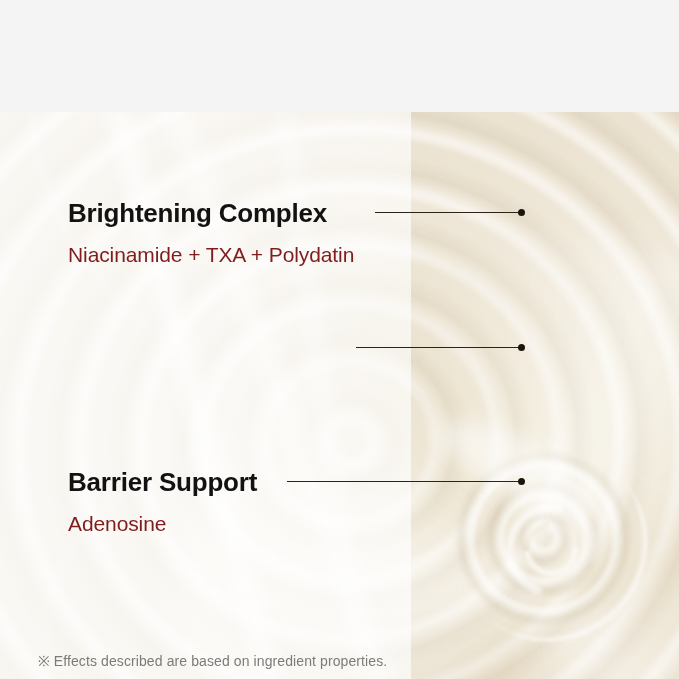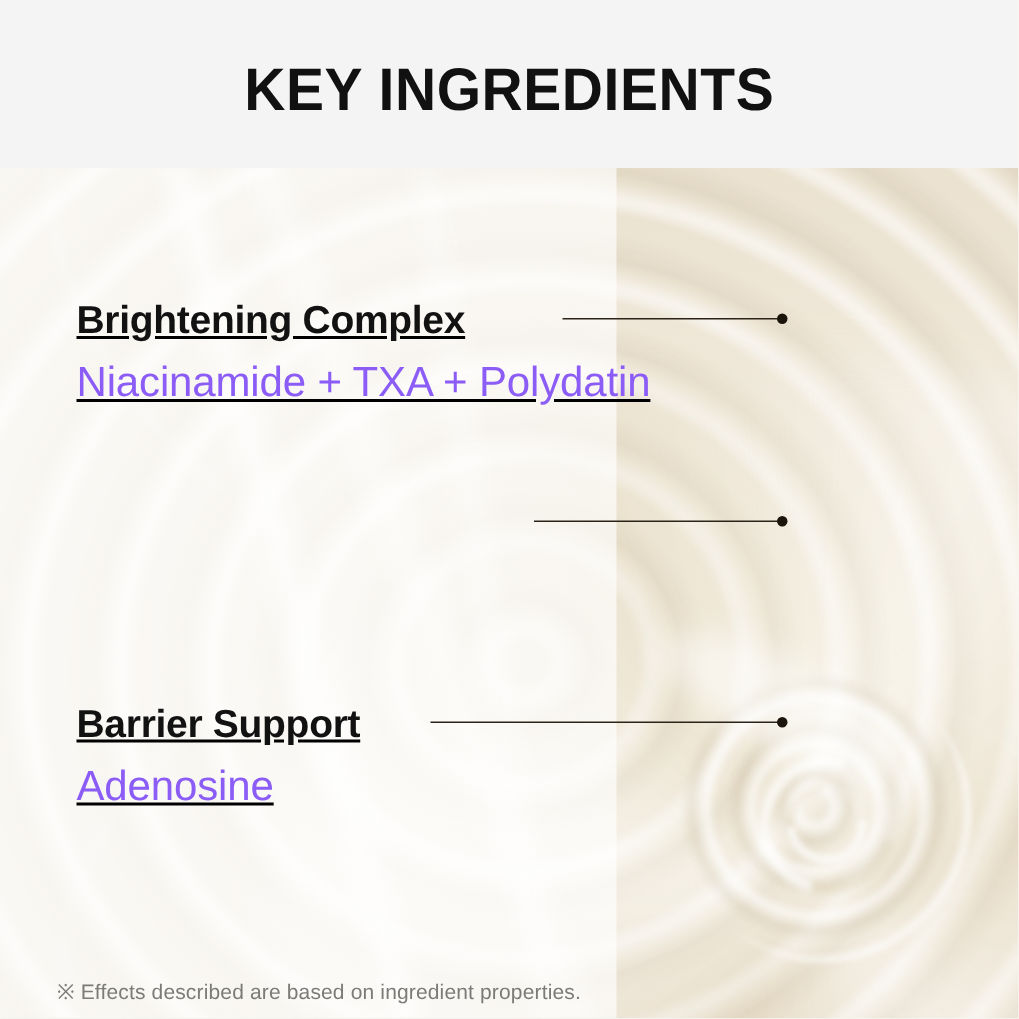--- a/index.html
+++ b/index.html
@@ -234,35 +234,35 @@
   
   .content {
     position: absolute;
     left: 0;
     top: 112px;
     width: 679px;
     height: 567px;
     z-index: 8;
   }
 
-  .ing-block { position: absolute; left: 51px; text-decoration: underline; }
+  .ing-block { position: absolute; left: 68px; }
   .ing-title {
     font-size: 26px;
     line-height: 30px;
     font-weight: 700;
     color: #121212;
     letter-spacing: -0.2px;
     white-space: nowrap;
     margin: 0;
   }
   .ing-sub {
-    font-size: 28px;
+    font-size: 21px;
     line-height: 26px;
     font-weight: 400;
-    color: #8b5cf6;
+    color: #7f1d1d;
     letter-spacing: -0.1px;
     white-space: nowrap;
     margin: 14px 0 0 0;
   }
 
   .connector {
     position: absolute;
     height: 1px;
     background: #2b2318;
     z-index: 9;
@@ -300,23 +300,20 @@
     <div class="gloss-top"></div>
     <div class="gloss-bottom"></div>
     <div class="cream-core"></div>
     <div class="cream-core-hook"></div>
     <div class="cream-core-hook2"></div>
     <div class="gloss-streak"></div>
     <div class="left-wash"></div>
     <div class="left-silk"></div>
   </div>
 
-  <div class="header-band">
-    <div class="page-title">KEY INGREDIENTS</div>
-  </div>
 
   <div class="content">
 
     <div class="ing-block" style="top:86px;">
       <p class="ing-title">Brightening Complex</p>
       <p class="ing-sub">Niacinamide + TXA + Polydatin</p>
     </div>
     <div class="connector" style="left:375px; top:100px; width:147px;"></div>
     <div class="connector-dot" style="left:518px; top:97px;"></div>
 

